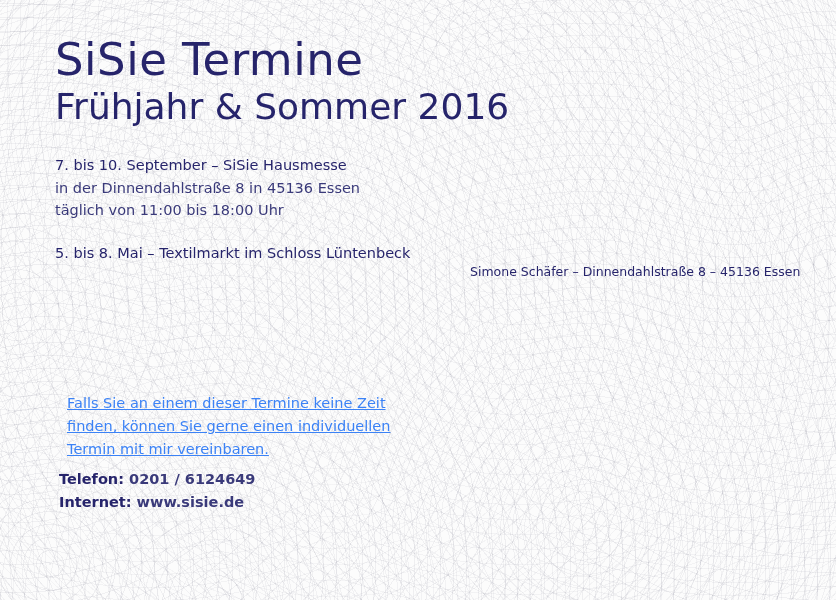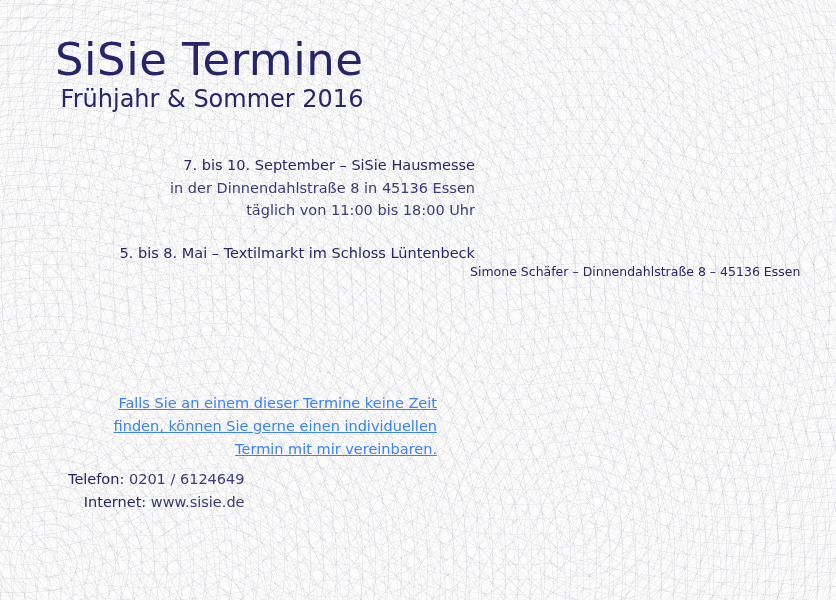--- a/index.html
+++ b/index.html
@@ -13,21 +13,20 @@
     font-family: "DejaVu Sans", sans-serif;
     background: #ffffff;
   }
 
   .page {
     position: relative;
     width: 836px;
     height: 600px;
     background-color: #fdfdfd;
     overflow: hidden;
-    text-align: right;
   }
 
   
   .bg-pattern {
     position: absolute;
     inset: 0;
     background-color: #fcfcfc;
     background-image:
       repeating-radial-gradient(circle at 6% 94%, rgba(120,120,140,0.10) 0 1px, rgba(0,0,0,0) 1px 13px),
       repeating-radial-gradient(circle at 2% 52%, rgba(120,120,140,0.09) 0 1px, rgba(0,0,0,0) 1px 14px),
@@ -54,21 +53,21 @@
   }
   .title-main {
     font-size: 45px;
     line-height: 1.05;
     color: #26246b;
     font-weight: 400;
     letter-spacing: 0.5px;
     white-space: nowrap;
   }
   .title-sub {
-    font-size: 24px;
+    font-size: 36px;
     line-height: 1.2;
     color: #26246b;
     font-weight: 400;
     margin-top: 2px;
     white-space: nowrap;
   }
 
   .events {
     position: absolute;
     left: 55px;
@@ -97,24 +96,25 @@
     top: 392px;
     width: 370px;
     font-size: 14.5px;
     color: #3b82f6;
     line-height: 1.6;
     text-decoration: underline;
   }
 
   .contact {
     position: absolute;
-    left: 68px;
+    left: 59px;
     top: 468px;
     font-size: 14.5px;
     line-height: 1.6;
+    font-weight: bold;
   }
   .contact-row {
     white-space: nowrap;
   }
   .contact-label {
     color: #26246b;
   }
   .contact-value {
     color: #3a3a7a;
   }

